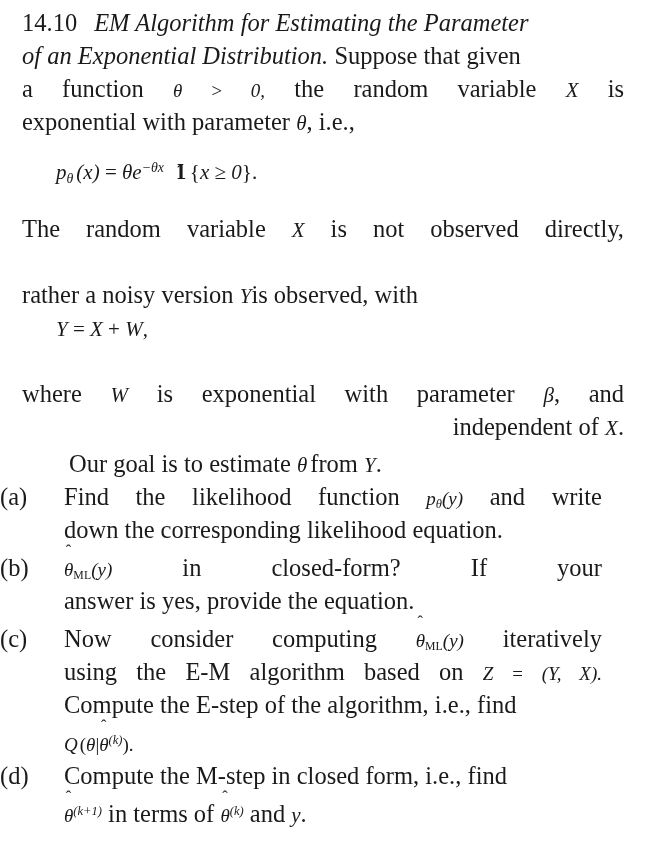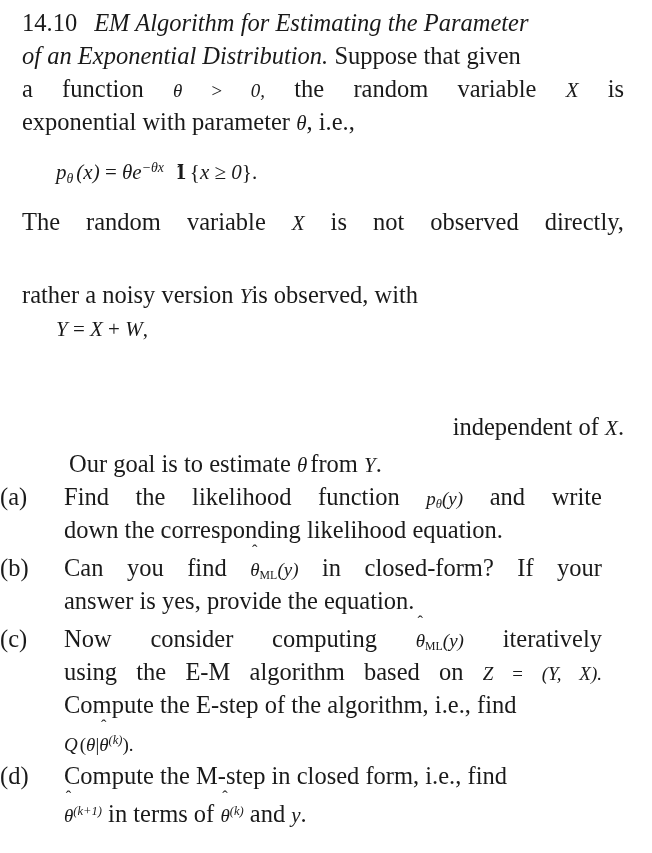--- a/index.html
+++ b/index.html
@@ -173,38 +173,44 @@
     <span class="math">θ</span><span>, i.e.,</span>
   </div>
 
   <div class="eq math" style="top: 160px; font-size: 21px;">
     <span>p</span><sub class="sbi">θ</sub><span style="display:inline-block;width:3px;"></span><span>(x)</span>
     <span class="op">=</span>
     <span>θ</span><span>e</span><sup class="spi">−θx</sup>
     <span style="display:inline-block;width:6px;"></span><span class="indic">1<span style="position:relative;left:-10px;">I</span></span><span class="op" style="margin-left:-3px;">{</span><span>x ≥ 0</span><span class="op">}</span><span class="op">.</span>
   </div>
 
-  <div class="jline" style="top: 205px;">
+  <div class="jline" style="top: 212px;">
     <span>The random variable</span>
     <span class="math">X</span>
     <span>is not observed directly,</span>
   </div>
   <div class="line" style="top: 238px; margin-top: 40px;">
     <span>rather a noisy version</span>
     <span class="math">Y</span><span>is observed, with</span>
   </div>
 
   <div class="eq math" style="top: 297px; font-size: 21px; margin-top: 20px;">
     <span>Y</span>
     <span class="op">=</span>
     <span>X</span>
     <span class="op">+</span>
     <span>W</span><span class="op">,</span>
   </div>
 
+  <div class="jline" style="top: 377px;">
+    <span>where</span>
+    <span class="math">W</span>
+    <span>is exponential with parameter</span>
+    <span><span class="math">β</span><span>, and</span></span>
+  </div>
   <div class="line" style="top: 410px; text-align: right;">
     <span>independent of</span>
     <span class="math">X</span><span>.</span>
   </div>
 
   <div class="goal" style="top: 447px;">
     <span>Our goal is to estimate</span>
     <span class="math">θ</span><span style="margin-left:3px;">from</span>
     <span class="math">Y</span><span>.</span>
   </div>
@@ -212,21 +218,20 @@
   <div class="marker" style="top: 480px;">(a)</div>
   <div class="jindent" style="top: 480px;">
     <span>Find the likelihood function</span>
     <span class="mathsm"><span>p</span><sub class="sbi">θ</sub><span>(y)</span></span>
     <span>and write</span>
   </div>
   <div class="indent-line" style="top: 513px;">down the corresponding likelihood equation.</div>
 
   <div class="marker" style="top: 551px;">(b)</div>
   <div class="jindent" style="top: 551px;">
-    <span>Can you find</span>
     <span class="mathsm"><span class="hatwrap"><span class="hatmark">ˆ</span><span>θ</span></span><sub class="sb">ML</sub><span>(y)</span></span>
     <span>in closed-form? If your</span>
   </div>
   <div class="indent-line" style="top: 584px;">answer is yes, provide the equation.</div>
 
   <div class="marker" style="top: 622px;">(c)</div>
   <div class="jindent" style="top: 622px;">
     <span>Now</span>
     <span>consider</span>
     <span>computing</span>

